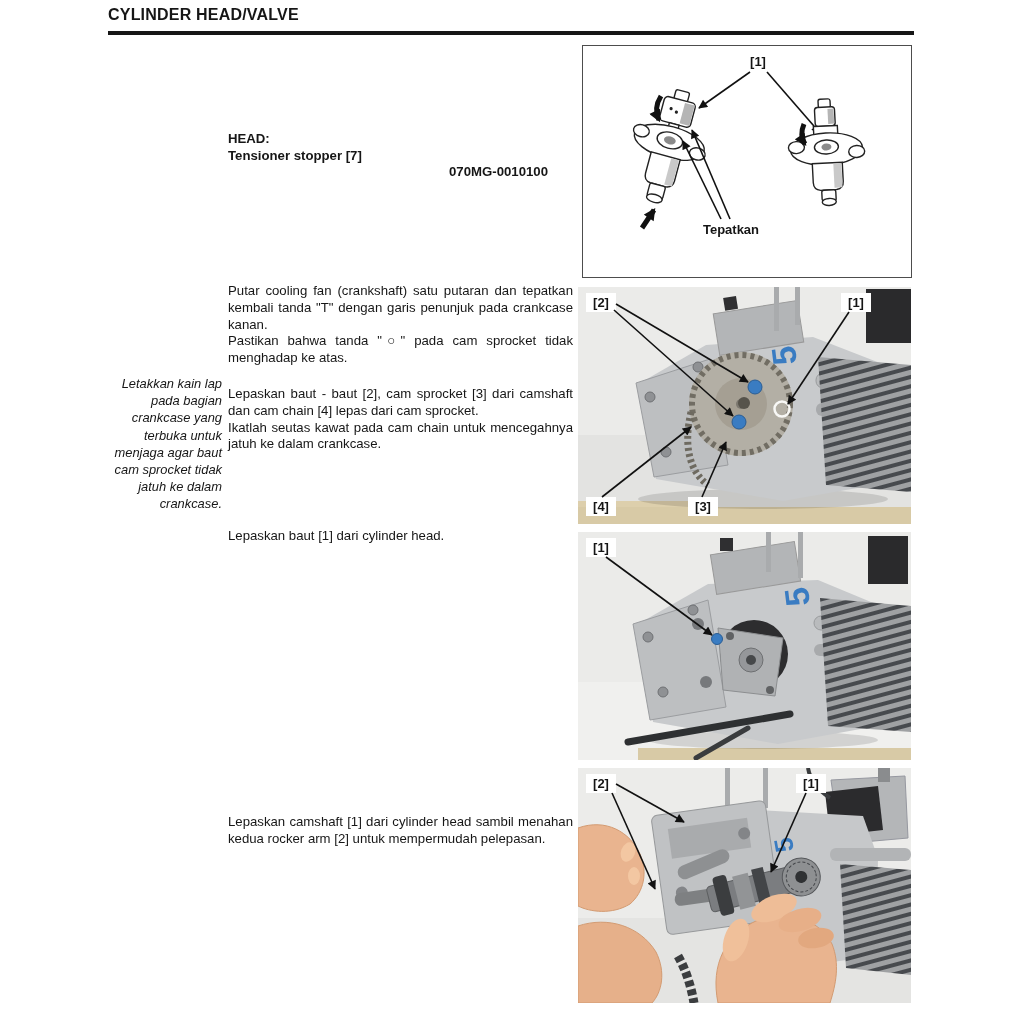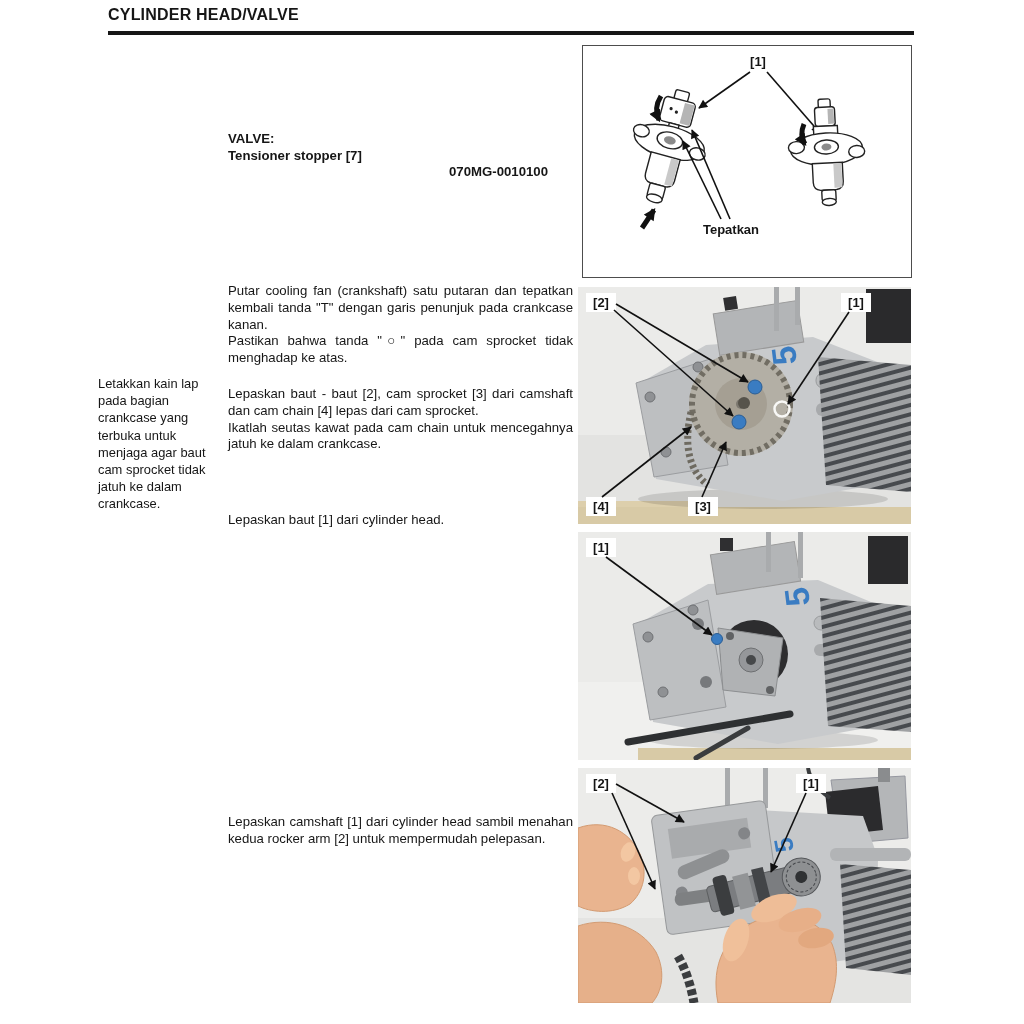--- a/index.html
+++ b/index.html
@@ -8,43 +8,43 @@
   .title{position:absolute;left:108px;top:6px;font-size:16px;font-weight:bold;letter-spacing:.2px;}
   .rule{position:absolute;left:108px;top:31px;width:806px;height:4px;background:#161616;}
   .para{position:absolute;width:345px;font-size:13.2px;line-height:16.8px;
         text-align:justify;white-space:pre-line;}
   .p1{left:228px;top:41px;}
   .toolblock{position:absolute;left:228px;top:130px;width:345px;font-size:13.2px;line-height:17px;font-weight:bold;}
   .tool-row{position:relative;height:17px;}
   .tool-code{position:absolute;left:221px;top:0;margin-top:16px;}
   .p2{left:228px;top:283px;}
   .margin-note{position:absolute;left:98px;top:375px;width:124px;font-size:12.9px;line-height:17.2px;
-               text-align:left;}
+               font-style:italic;text-align:right;}
   .p3{left:228px;top:386px;}
-  .p4{left:228px;top:512px;}
+  .p4{left:228px;top:528px;}
   .p5{left:228px;top:766px;margin-top:48px;}
   .fig{position:absolute;}
   .fig svg{display:block;width:100%;height:100%;}
   .fig1{left:582px;top:45px;width:330px;height:233px;border:1px solid #4d4d4d;box-sizing:border-box;background:#fff;}
   .fig2{left:578px;top:287px;width:333px;height:237px;}
   .fig3{left:578px;top:532px;width:333px;height:228px;}
   .fig4{left:578px;top:768px;width:333px;height:235px;}
   .co{font-family:"Liberation Sans",sans-serif;font-size:13px;font-weight:bold;fill:#151515;}
   .tool-line{fill:#fff;stroke:#222;stroke-width:1.4;}
 </style>
 </head>
 <body>
 
 <div class="page">
 
   <div class="title">CYLINDER HEAD/VALVE</div>
   <div class="rule"></div>
 
   <div class="toolblock">
-    <div>VALVE:</div>
+    <div>HEAD:</div>
     <div class="tool-row">
       <span>Tensioner stopper [7]</span>
       <span class="tool-code">070MG-0010100</span>
     </div>
   </div>
 
   <div class="fig fig1">
     <svg viewBox="0 0 328 231">
       <defs>
         <marker id="ah1" viewBox="0 0 10 10" refX="9" refY="5" markerWidth="10" markerHeight="9" orient="auto" markerUnits="userSpaceOnUse">

